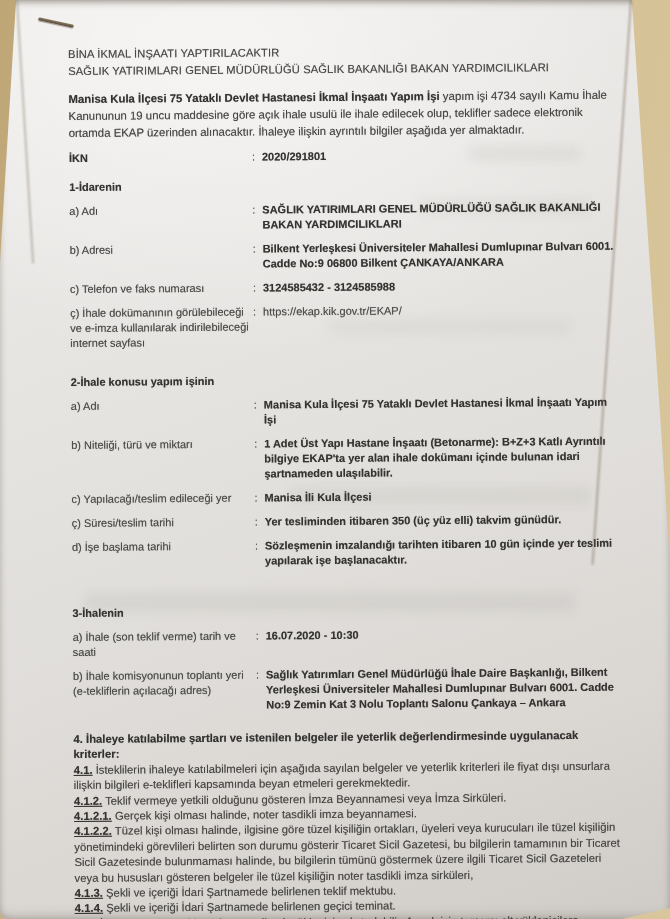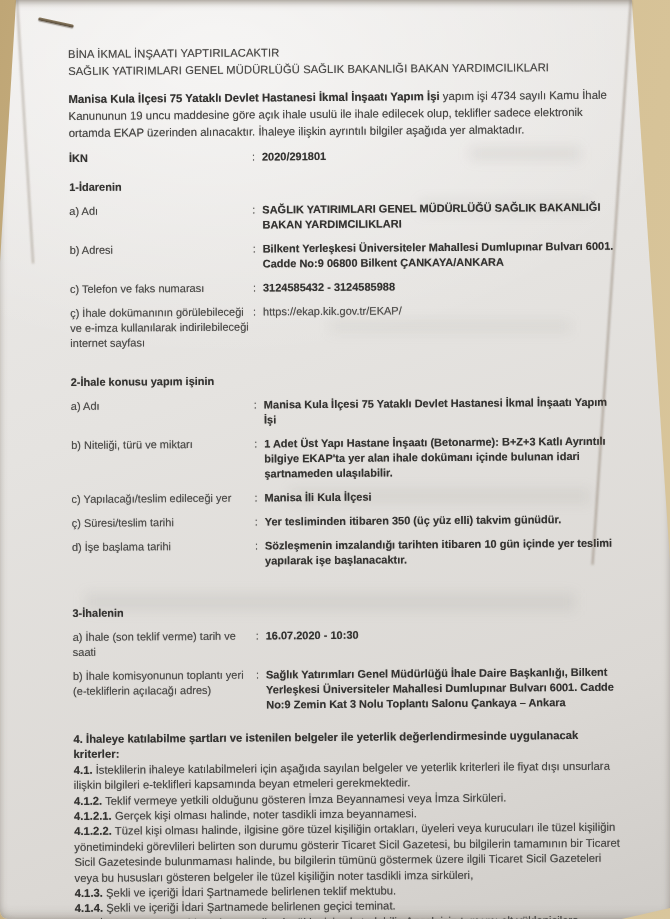--- a/index.html
+++ b/index.html
@@ -70,21 +70,21 @@
   .kv-label.strong { font-weight: bold; color: #343331; }
   .kv-colon { flex: 0 0 10px; width: 10px; color: #4b4a48; }
   .kv-value { flex: 1; font-weight: bold; color: #343331; }
   .kv-value.plain { font-weight: normal; color: #4c4b49; }
   .kv-heading { margin-top: 14px; line-height: 15px; font-weight: bold; color: #343331; }
   .mt-lg { margin-top: 24px; }
   .mt-xl { margin-top: 36px; }
 
   .sec4 { margin-top: 18px; font-size: 11.3px; line-height: 15.4px; color: #474644; }
   .sec4 p { margin: 0; }
-  .sec4 .num { font-weight: bold; color: #333230; }
+  .sec4 .num { font-weight: bold; color: #333230; text-decoration: underline; }
   .sec4-heading { font-weight: bold; color: #333230; }
 </style>
 </head>
 <body>
 
 <div class="paper">
   <div class="smudge sm1"></div>
   <div class="smudge sm2"></div>
   <div class="smudge sm3"></div>
   <div class="smudge sm4"></div>

